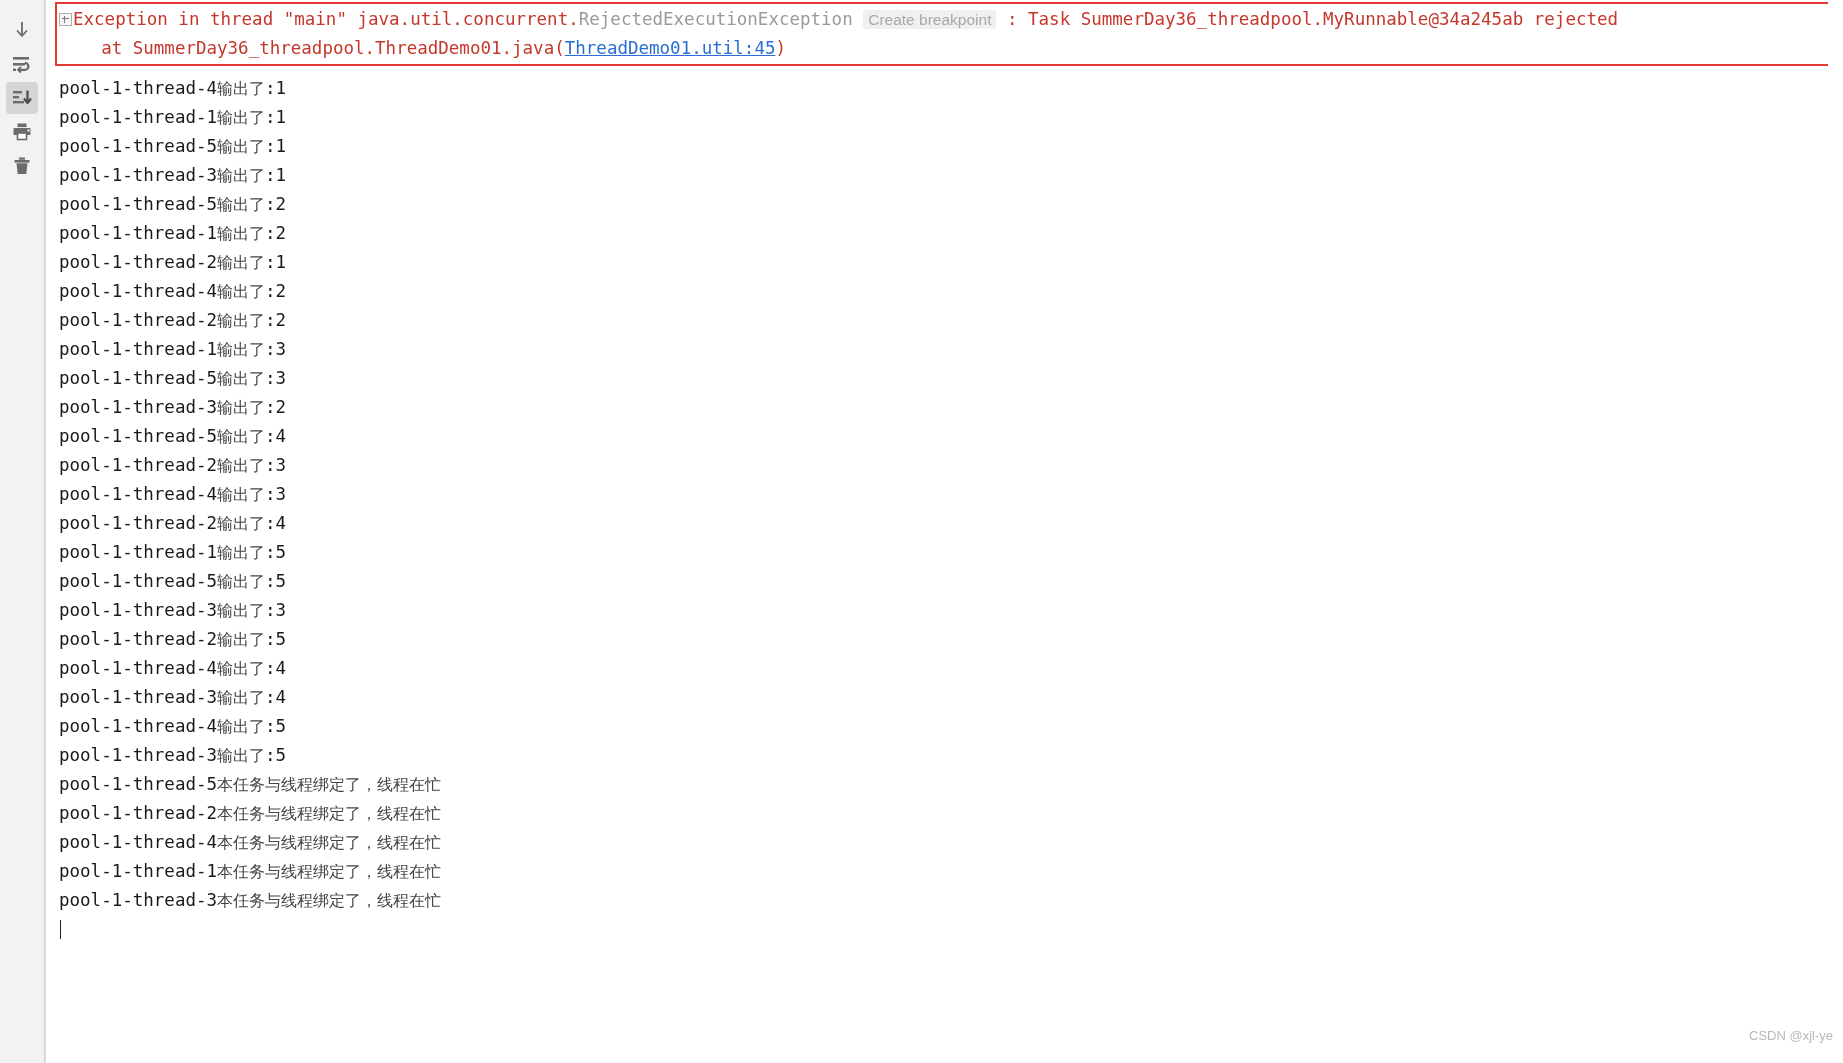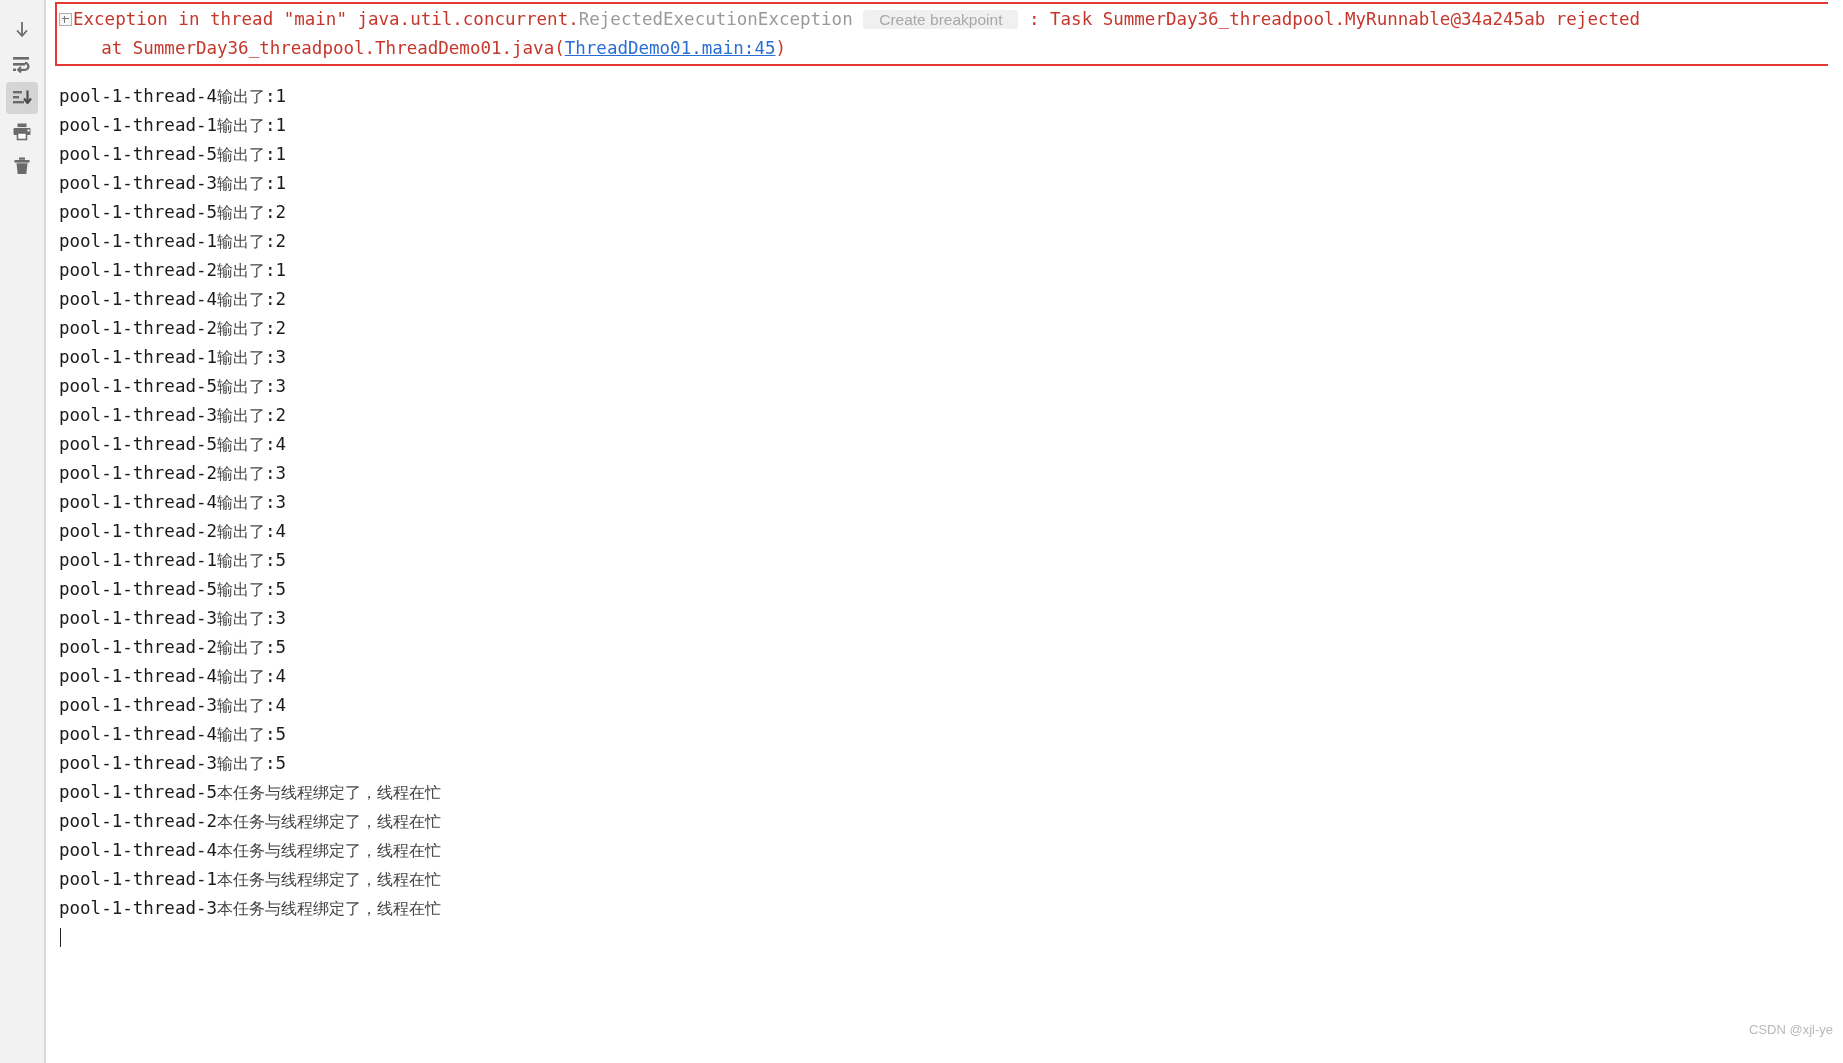--- a/index.html
+++ b/index.html
@@ -106,32 +106,32 @@
     background: #777;
   }
   .exc-link-gray {
     color: #9a9a9a;
   }
   .exc-breakpoint {
     color: #a8a8a8;
     background: #f0f0f0;
     font-family: "Liberation Sans", sans-serif;
     font-size: 15.5px;
-    padding: 1px 16px;
+    padding: 1px 5px;
     border-radius: 3px;
   }
   .exc-link-blue {
     color: #2a6ed4;
     text-decoration: underline;
   }
 
   
   .out-lines {
     padding-left: 12px;
-    padding-top: 16px;
+    padding-top: 8px;
   }
   .out-line {
     font-family: "DejaVu Sans Mono", monospace;
     font-size: 17.5px;
     line-height: 28px;
     color: #1a1a1a;
     white-space: pre;
     padding-left: 2px;
   }
   .cjk {
@@ -155,21 +155,21 @@
     right: 0;
     width: 14px;
     height: 100%;
     background: #ffffff;
     border-left: 1px solid #ffffff;
   }
 
   .watermark {
     position: absolute;
     right: 10px;
-    bottom: 26px;
+    bottom: 20px;
     font-family: "Liberation Sans", sans-serif;
     font-size: 13px;
     color: #b9b9b9;
     user-select: none;
   }
 
   .left-edge-rule {
     position: absolute;
     left: 0;
     top: 0;
@@ -241,21 +241,21 @@
 
   </div>
 
   <div class="console">
     <div class="left-edge-rule"></div>
 
     <div class="console-inner">
 
       <div class="exception-block">
         <div class="exc-line"><span class="fold-marker"></span><span>Exception in thread "main" java.util.concurrent.</span><span class="exc-link-gray">RejectedExecutionException</span> <span class="exc-breakpoint">Create breakpoint</span><span> : Task SummerDay36_threadpool.MyRunnable@34a245ab rejected </span></div>
-        <div class="exc-line"><span>    at SummerDay36_threadpool.ThreadDemo01.java(</span><span class="exc-link-blue">ThreadDemo01.main:45</span><span>)</span></div>
+        <div class="exc-line"><span>    at SummerDay36_threadpool.ThreadDemo01.java(</span><span class="exc-link-blue">ThreadDemo01.util:45</span><span>)</span></div>
       </div>
 
       <div class="out-lines" id="out-lines">
           <div class="out-line"><span>pool-1-thread-4</span><span class="cjk">输出了</span><span>:1</span></div>
           <div class="out-line"><span>pool-1-thread-1</span><span class="cjk">输出了</span><span>:1</span></div>
           <div class="out-line"><span>pool-1-thread-5</span><span class="cjk">输出了</span><span>:1</span></div>
           <div class="out-line"><span>pool-1-thread-3</span><span class="cjk">输出了</span><span>:1</span></div>
           <div class="out-line"><span>pool-1-thread-5</span><span class="cjk">输出了</span><span>:2</span></div>
           <div class="out-line"><span>pool-1-thread-1</span><span class="cjk">输出了</span><span>:2</span></div>
           <div class="out-line"><span>pool-1-thread-2</span><span class="cjk">输出了</span><span>:1</span></div>

